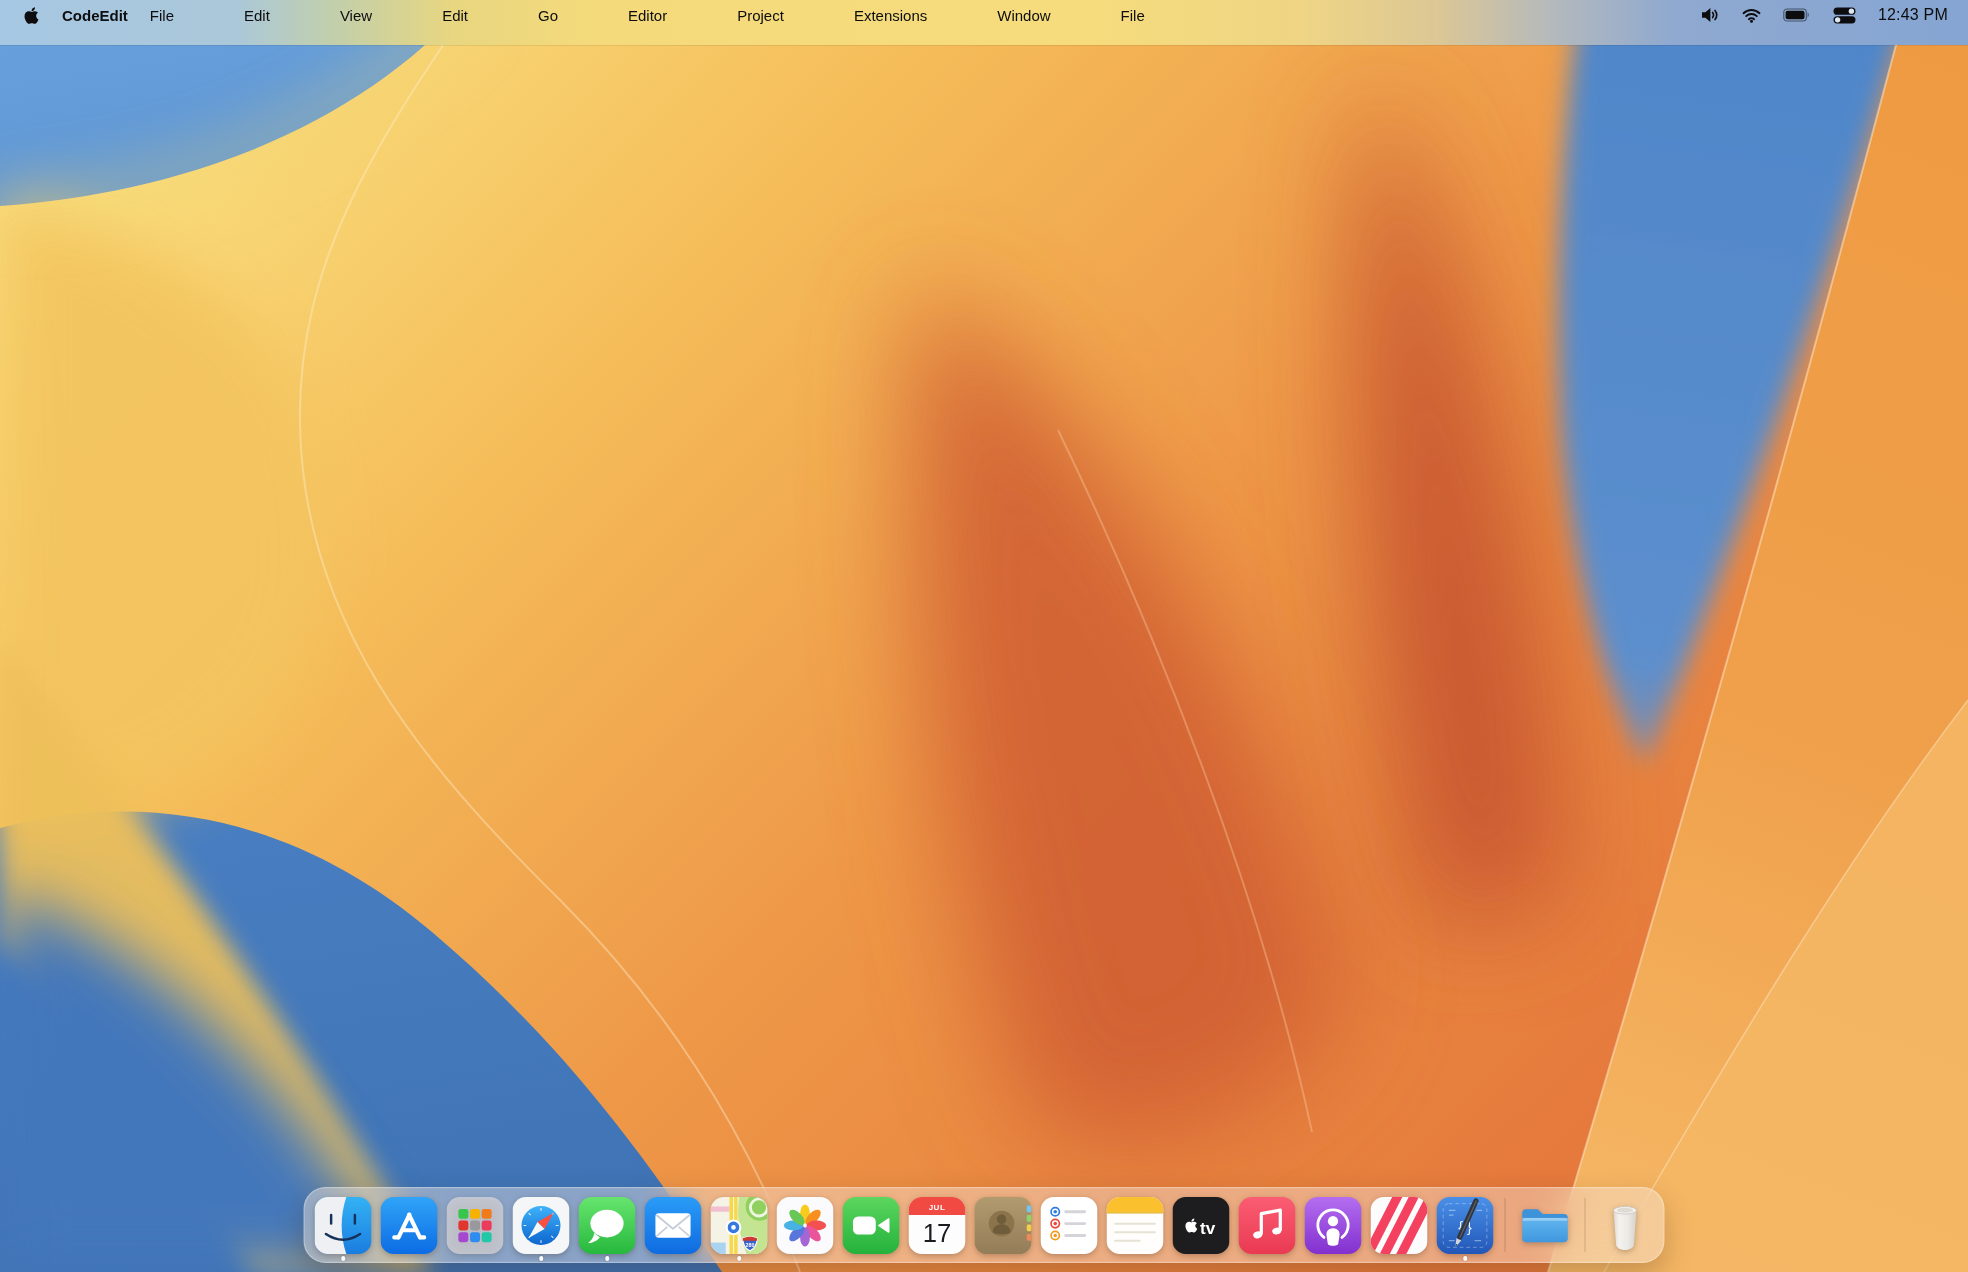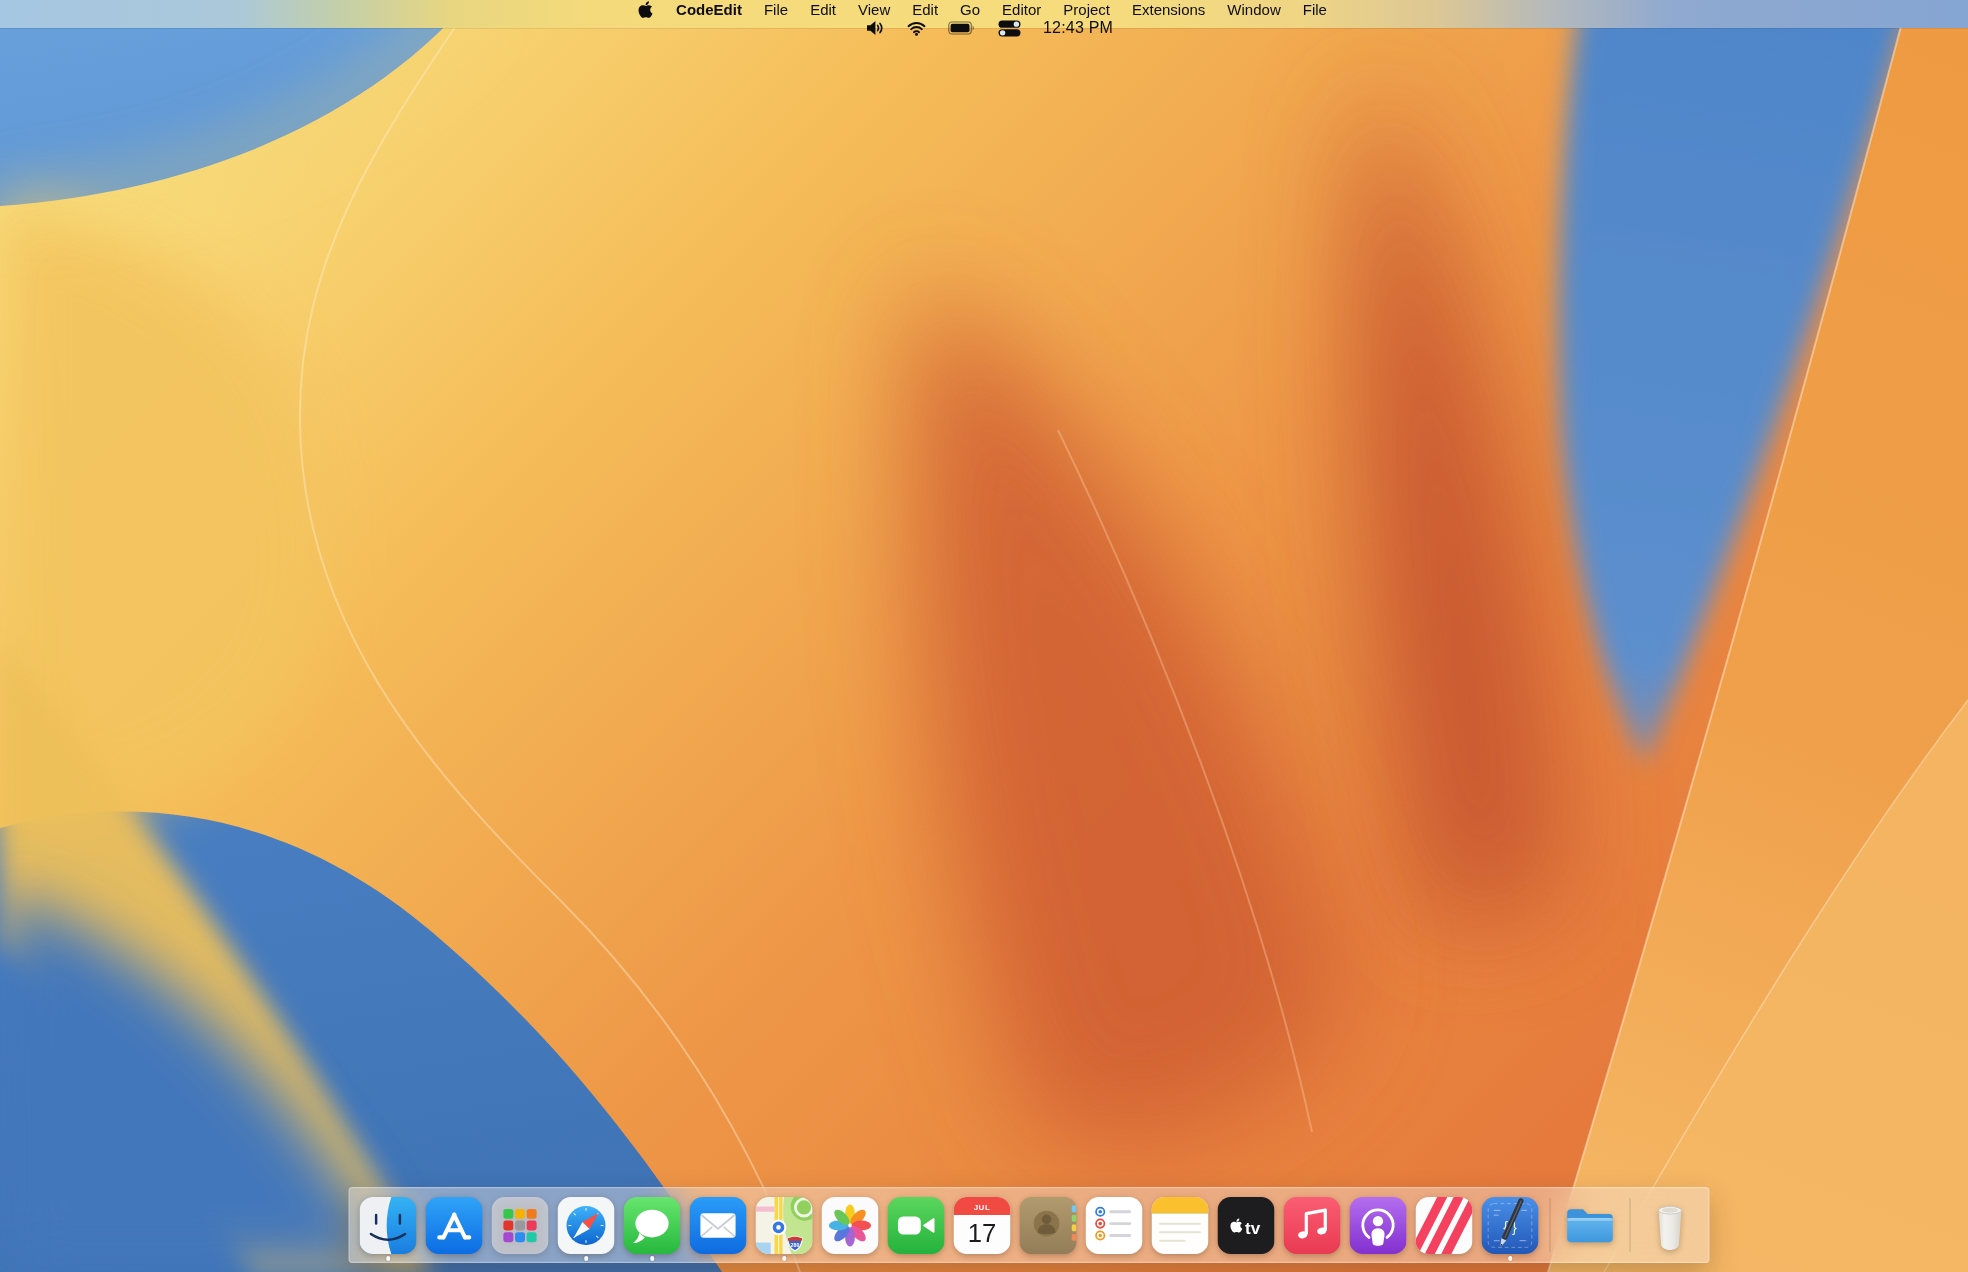--- a/index.html
+++ b/index.html
@@ -2,45 +2,44 @@
 <html><head>
 <meta charset="utf-8">
 <style>
   * { margin:0; padding:0; box-sizing:border-box; }
   html,body { width:1968px; height:1272px; overflow:hidden; background:#000;
     font-family:"Liberation Sans", sans-serif; }
   .screen { position:relative; width:1968px; height:1272px; overflow:hidden; }
   .wallpaper { position:absolute; inset:0; z-index:0; }
 
   
-  .menubar { position:absolute; top:0; left:0; width:100%; height:28px; z-index:10;
+  .menubar { position:absolute; top:0; left:0; width:100%; height:45px; z-index:10;
     display:flex; align-items:center; justify-content:space-between;
     padding:0 16px 15px 22px;
     background:linear-gradient(90deg,#a6c7e3 0%, #abc8d9 12%, #c2cfab 17%, #e8d680 23%,
       #f4da7b 30%, #f6dc7c 55%, #efd584 66%, #dcc795 73%, #b3b9bd 79%, #8fa9d0 85%, #85a5d2 100%);
     box-shadow:0 0.5px 0 rgba(0,0,0,0.15);
-    color:#0d0d0f; font-size:15px;flex-direction:column;
+    color:#0d0d0f; font-size:15px;
   }
   .menubar-left { display:flex; align-items:center; gap:0; }
   .apple-menu { padding:0 12px 0 2px; display:flex; align-items:center; cursor:default; }
   .app-name { font-weight:700; padding:0 11px; }
   .menu-item { padding:0 11px; white-space:nowrap; }
   .menubar-right { display:flex; align-items:center; gap:6px; }
   .status-icon { padding:0 8px; display:flex; align-items:center; }
   .clock { padding:0 4px 0 8px; font-size:16px; letter-spacing:0.2px; }
 
   
   .dock { position:absolute; bottom:9px; left:50%; transform:translateX(-50%);
     z-index:10; height:76px; display:flex; align-items:center; gap:9px;
-    padding:0 10px; border-radius:4px;
+    padding:0 10px; border-radius:22px;
     background:rgba(243,230,223,0.42);
     border:1px solid rgba(255,255,255,0.30);
     box-shadow:0 12px 28px rgba(60,30,10,0.25), inset 0 0 0 0.5px rgba(255,255,255,0.15);
     backdrop-filter:blur(18px);
-    margin-left:45px;
   }
   .dock-item { position:relative; width:57px; height:57px; flex:0 0 auto; cursor:pointer; }
   .dock-item svg { display:block; width:57px; height:57px;
     filter:drop-shadow(0 2px 3px rgba(40,20,5,0.28)); }
   .run-dot { display:none; position:absolute; left:50%; bottom:-7px; transform:translateX(-50%);
     width:4.5px; height:4.5px; border-radius:50%;
     background:rgba(255,255,255,0.95); box-shadow:0 0 2px rgba(0,0,0,0.3); }
   .dock-item.running .run-dot { display:block; }
   .dock-sep { width:1px; height:54px; background:rgba(70,50,40,0.22); flex:0 0 auto; margin:0 2px; }
   svg text { font-family:"Liberation Sans", sans-serif; }
@@ -116,21 +115,21 @@
   </svg>
 
   <div class="menubar">
     <div class="menubar-left">
       <span class="apple-menu">
         <svg width="15" height="19" viewBox="0 0 384 512">
           <path fill="#0d0d0f" d="M318.7 268.7c-.2-36.7 16.4-64.4 50-84.8-18.8-26.9-47.2-41.7-84.7-44.6-35.5-2.7-74.3 20.7-88.5 20.7-15 0-49.4-19.7-76.4-19.7C63.3 141.2 4 184.8 4 273.5q0 39.3 14.4 81.2c12.8 36.7 59 126.7 107.2 125.2 25.2-.6 43-17.9 75.8-17.9 31.8 0 48.3 17.9 76.4 17.9 48.6-.7 90.4-82.5 102.6-119.3-65.2-30.7-61.7-90-61.7-91.9zm-56.6-164.2c27.3-32.4 24.8-61.9 24-72.5-24.1 1.4-52 16.4-67.9 34.9-17.5 19.8-27.8 44.3-25.6 71.9 26.1 2 49.9-11.4 69.5-34.3z"></path>
         </svg>
       </span>
       <span class="app-name">CodeEdit</span>
-      <span style="display:flex;">
+      <span style="display:flex;gap:48px;">
           <span class="menu-item">File</span>
           <span class="menu-item">Edit</span>
           <span class="menu-item">View</span>
           <span class="menu-item">Edit</span>
           <span class="menu-item">Go</span>
           <span class="menu-item">Editor</span>
           <span class="menu-item">Project</span>
           <span class="menu-item">Extensions</span>
           <span class="menu-item">Window</span>
           <span class="menu-item">File</span>

